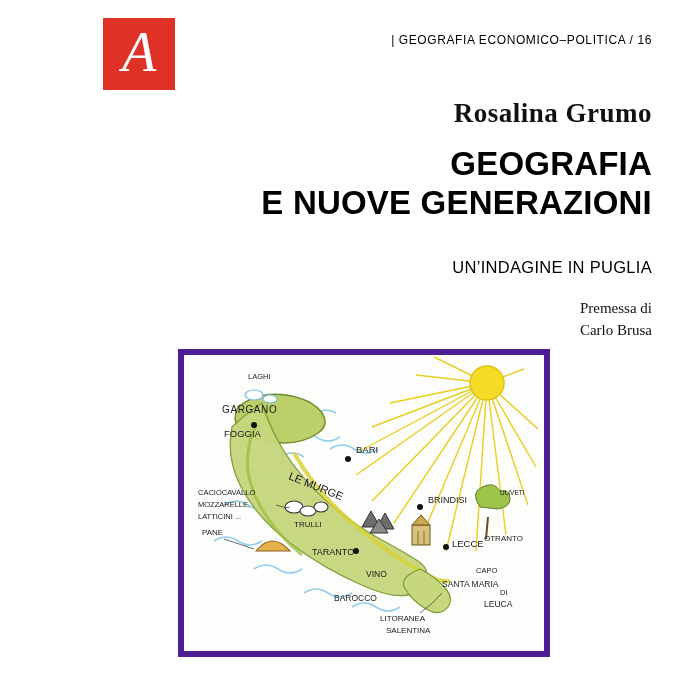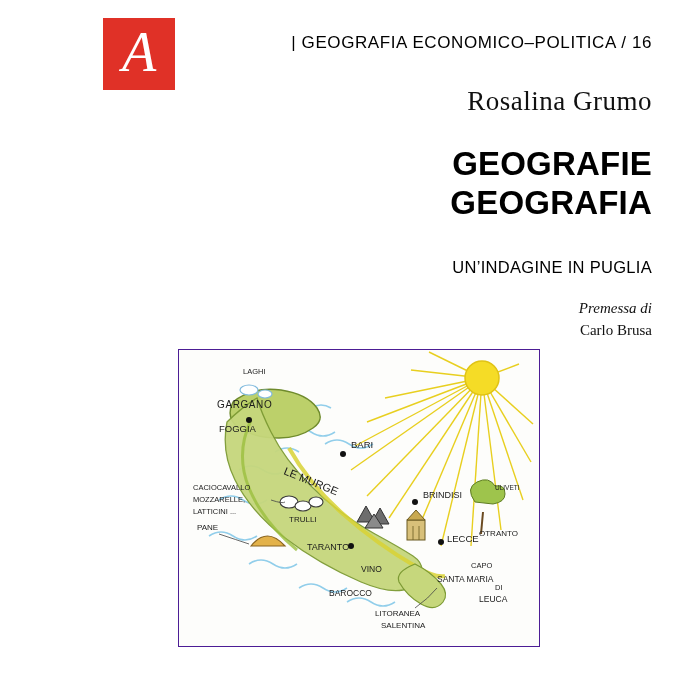--- a/index.html
+++ b/index.html
@@ -42,37 +42,38 @@
     color: #ffffff;
     letter-spacing: 0;
     transform: translateY(-2px);
   }
 
   
   .series {
     position: absolute;
     right: 48px;
     top: 33px;
-    font-size: 17px;
+    font-size: 12px;
     letter-spacing: 0.6px;
     color: #000000;
     white-space: nowrap;
     margin-left: 12px;
   }
 
   
   .author {
     position: absolute;
     right: 48px;
-    top: 86px;
+    top: 98px;
     font-family: "Liberation Serif", serif;
     font-size: 27px;
     color: #111111;
     letter-spacing: 0.5px;
     white-space: nowrap;
+    font-weight: bold;
   }
 
   
   .title {
     position: absolute;
     right: 48px;
     top: 145px;
     text-align: right;
     font-size: 33px;
     font-weight: bold;
@@ -100,30 +101,30 @@
     position: absolute;
     right: 48px;
     top: 298px;
     text-align: right;
     font-family: "Liberation Serif", serif;
     font-size: 15px;
     line-height: 1.45;
     color: #111111;
     white-space: nowrap;
   }
-  .preface .pref-label { font-style: italic; }
+  .preface .pref-label { }
 
   
   .illustration {
     position: absolute;
     left: 178px;
     top: 349px;
     width: 360px;
     height: 296px;
-    border: 1px solid #4c1d95;
+    border: 6px solid #4c1d95;
     background: #fdfdfb;
     overflow: hidden;
   }
   .illustration svg {
     display: block;
     width: 100%;
     height: 100%;
   }
   .map-label {
     font-family: "Liberation Sans", sans-serif;
@@ -137,22 +138,22 @@
 
   <div class="logo">
     <span class="logo-letter">A</span>
   </div>
 
   <div class="series">| GEOGRAFIA ECONOMICO–POLITICA / 16</div>
 
   <div class="author">Rosalina Grumo</div>
 
   <div class="title">
-    <span class="title-line">GEOGRAFIE</span>
     <span class="title-line">GEOGRAFIA</span>
+    <span class="title-line">E NUOVE GENERAZIONI</span>
   </div>
 
   <div class="subtitle">UN’INDAGINE IN PUGLIA</div>
 
   <div class="preface">
     <div class="pref-label">Premessa di</div>
     <div>Carlo Brusa</div>
   </div>
 
   <div class="illustration">

